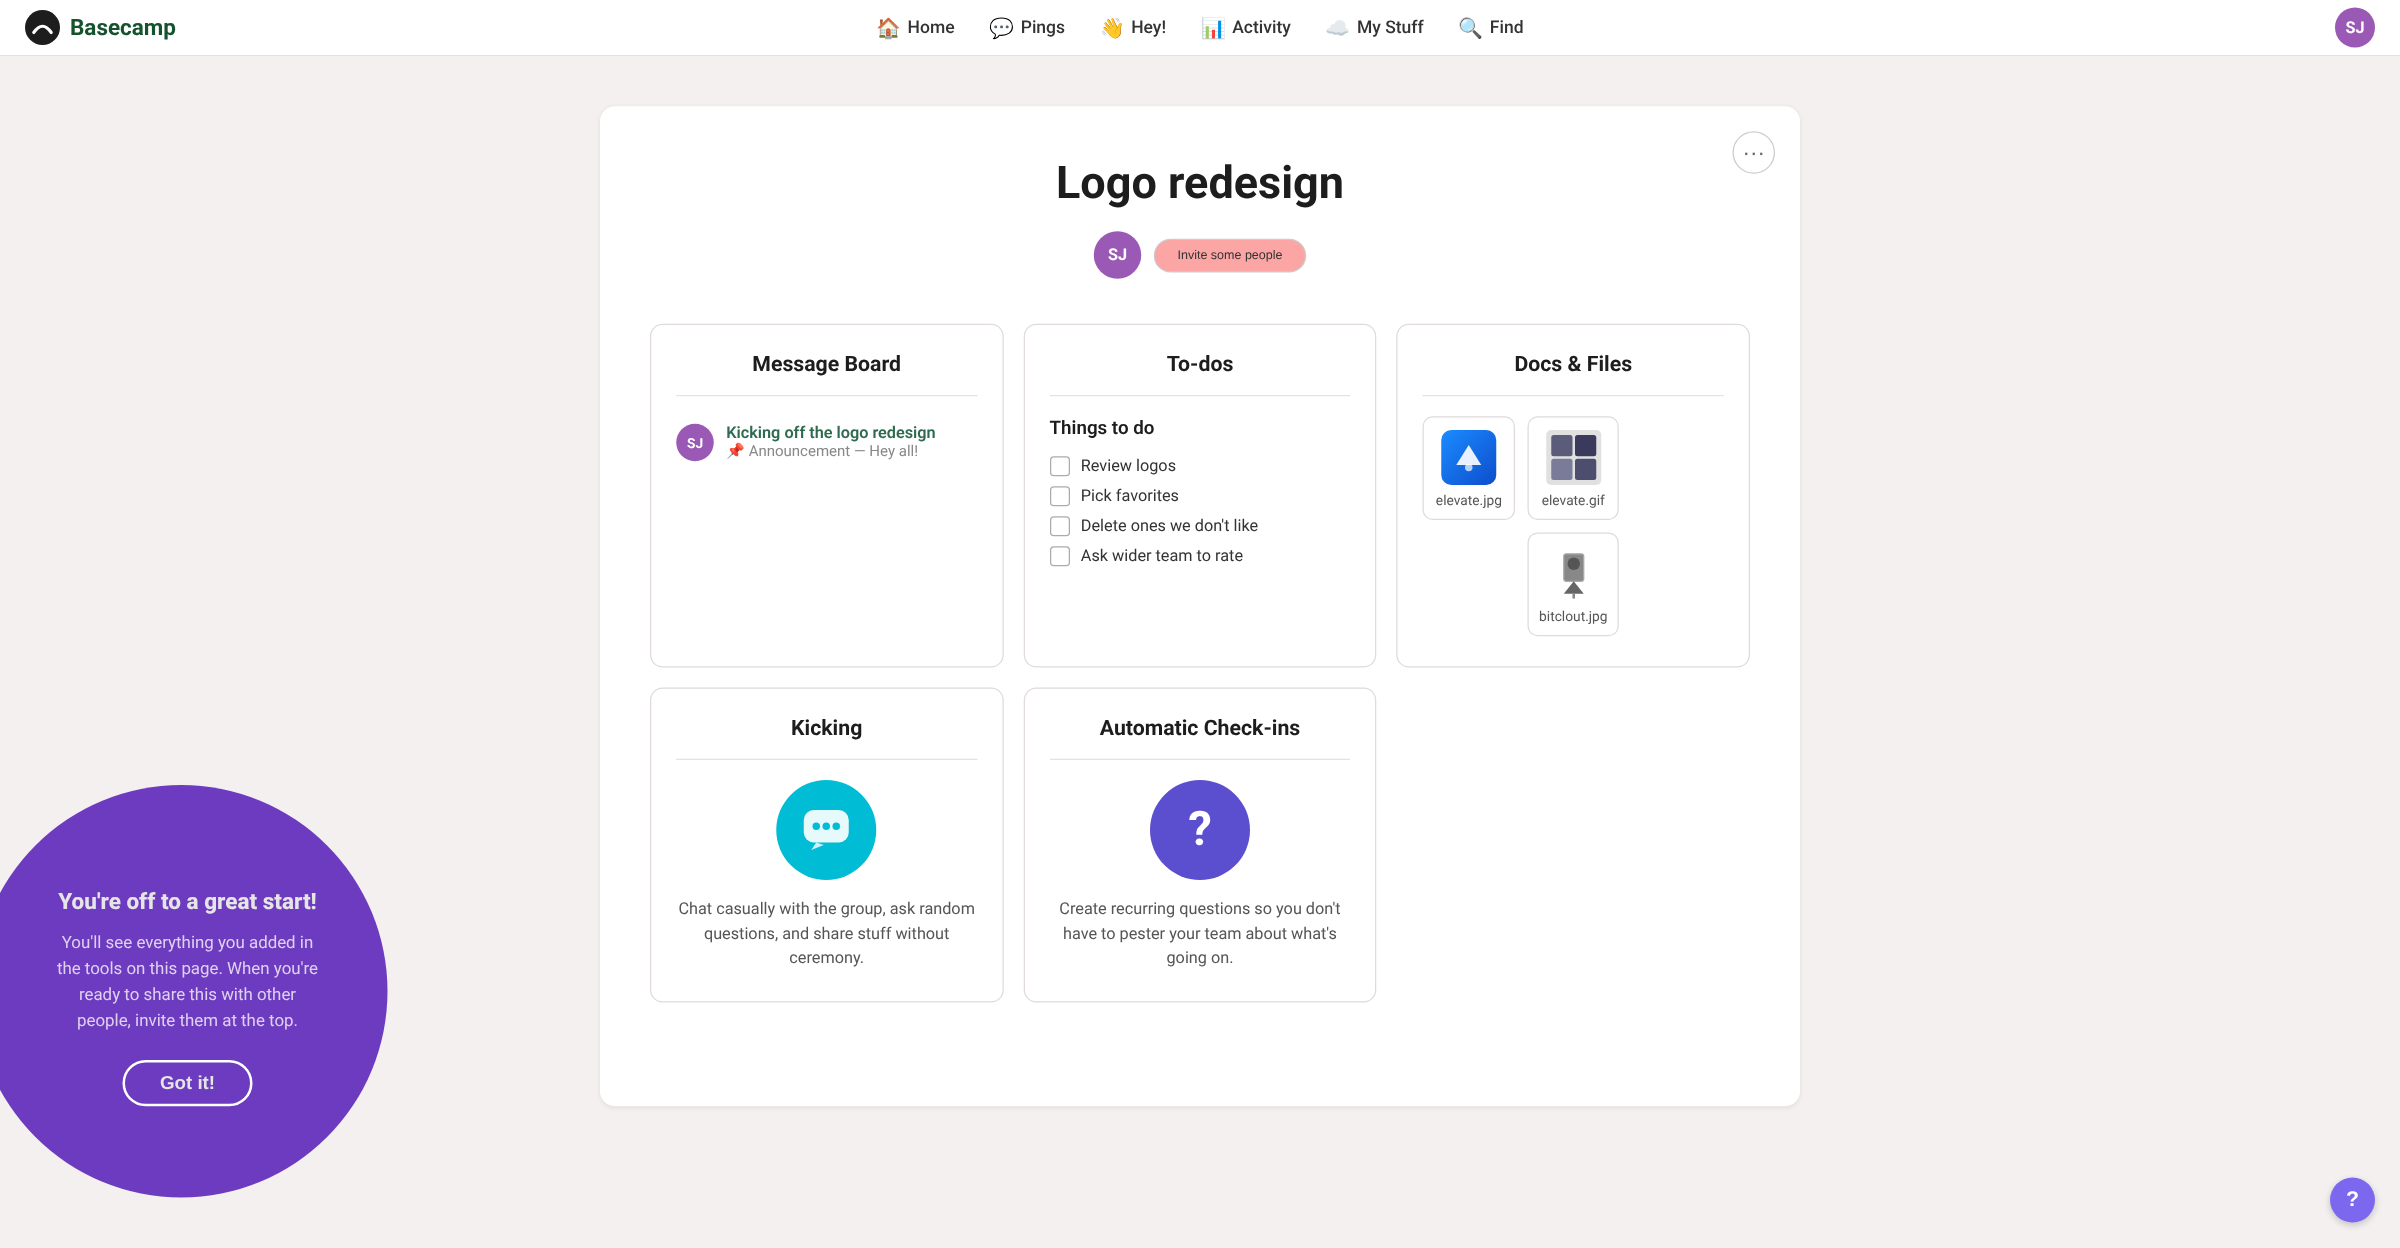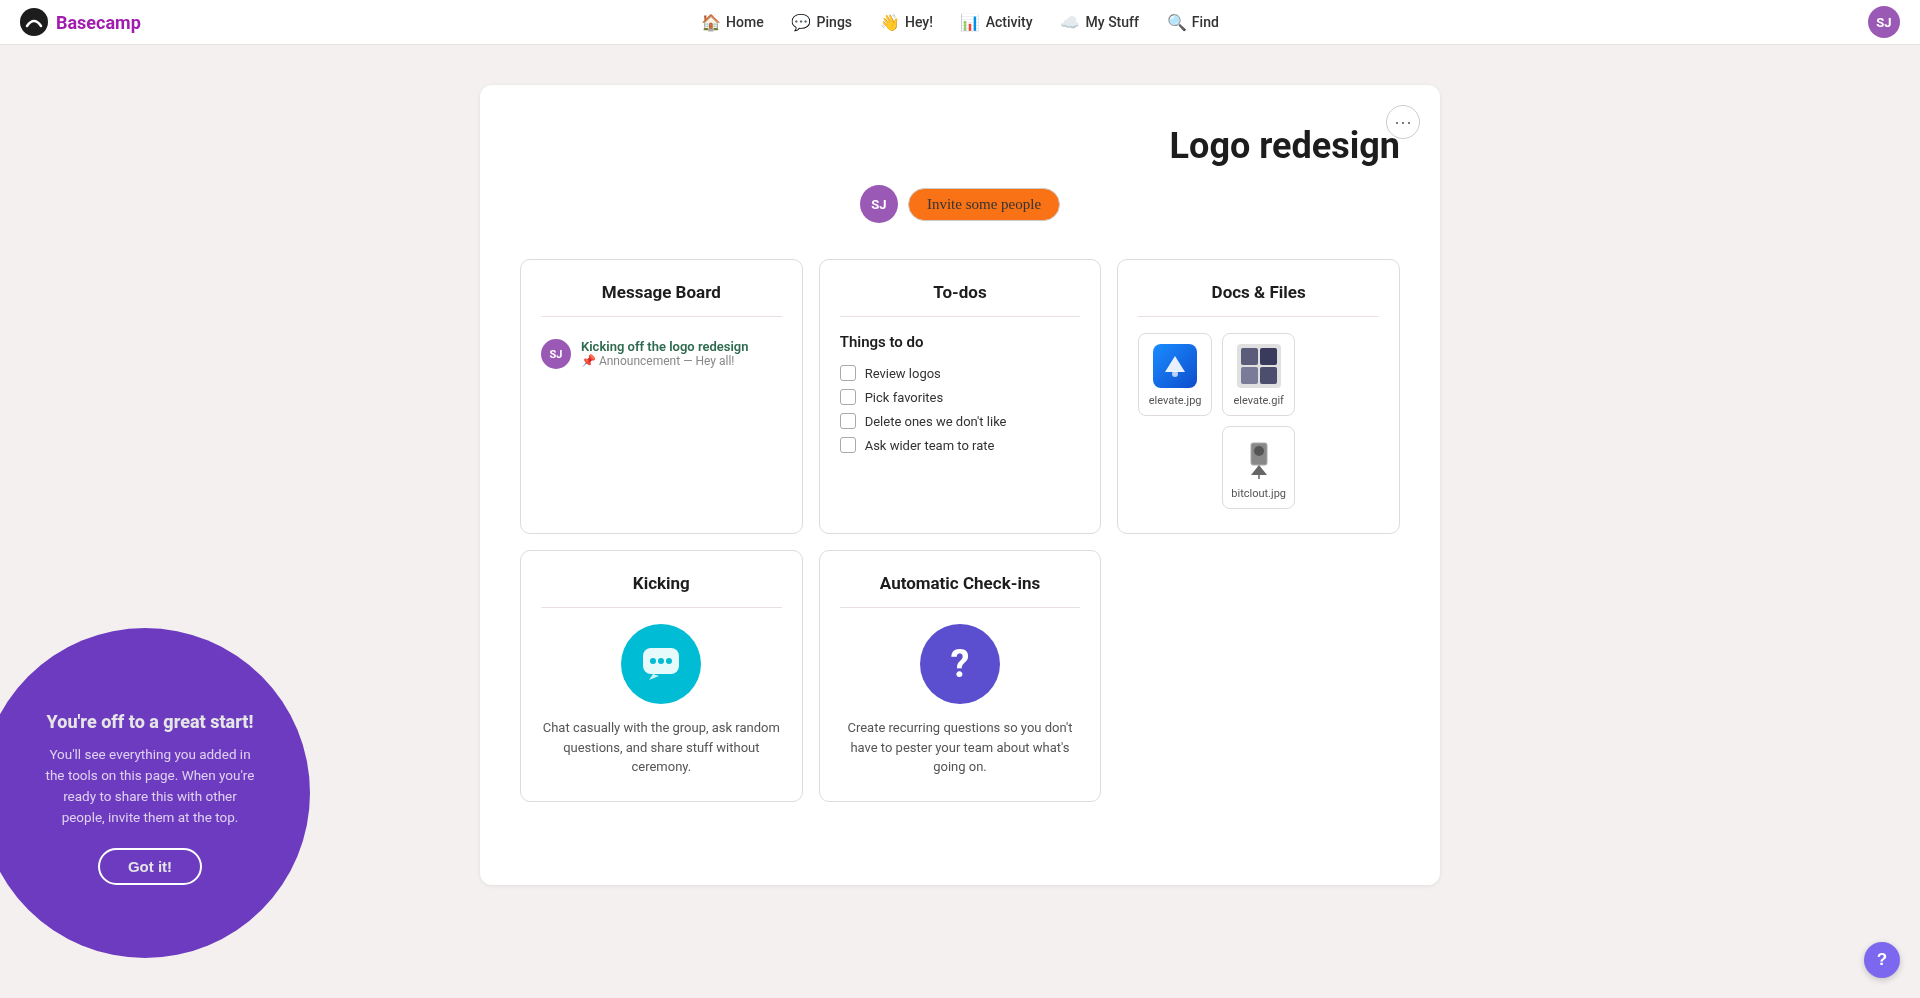--- a/index.html
+++ b/index.html
@@ -21,21 +21,21 @@
       padding: 0 20px;
       position: relative;
       z-index: 10;
     }
     .nav-logo {
       display: flex;
       align-items: center;
       gap: 8px;
       font-size: 18px;
       font-weight: 700;
-      color: #a21caf;
+      color: #14532d;
       text-decoration: none;
     }
     .nav-logo-icon {
       width: 28px;
       height: 28px;
     }
     .nav-center {
       display: flex;
       align-items: center;
       gap: 4px;
@@ -99,21 +99,21 @@
       width: 34px;
       height: 34px;
       font-size: 18px;
       color: #666;
       cursor: pointer;
       display: flex;
       align-items: center;
       justify-content: center;
     }
     .project-title {
-      text-align: right;
+      text-align: center;
       font-size: 36px;
       font-weight: 700;
       color: #1d1d1d;
       margin-bottom: 18px;
     }
     .project-members {
       display: flex;
       align-items: center;
       justify-content: center;
       gap: 10px;
@@ -127,26 +127,25 @@
       color: white;
       display: flex;
       align-items: center;
       justify-content: center;
       font-size: 13px;
       font-weight: 700;
     }
     .invite-btn {
       border: 1.5px solid #ccc;
       border-radius: 20px;
-      background: #f97316;
+      background: #fca5a5;
       padding: 7px 18px;
-      font-size: 15px;
+      font-size: 10px;
       color: #333;
       cursor: pointer;
-      font-family: Liberation Serif, serif;
     }
 
     
     .tools-grid {
       display: grid;
       grid-template-columns: repeat(3, 1fr);
       gap: 16px;
     }
     .tool-card {
       border: 1.5px solid #e0dada;

